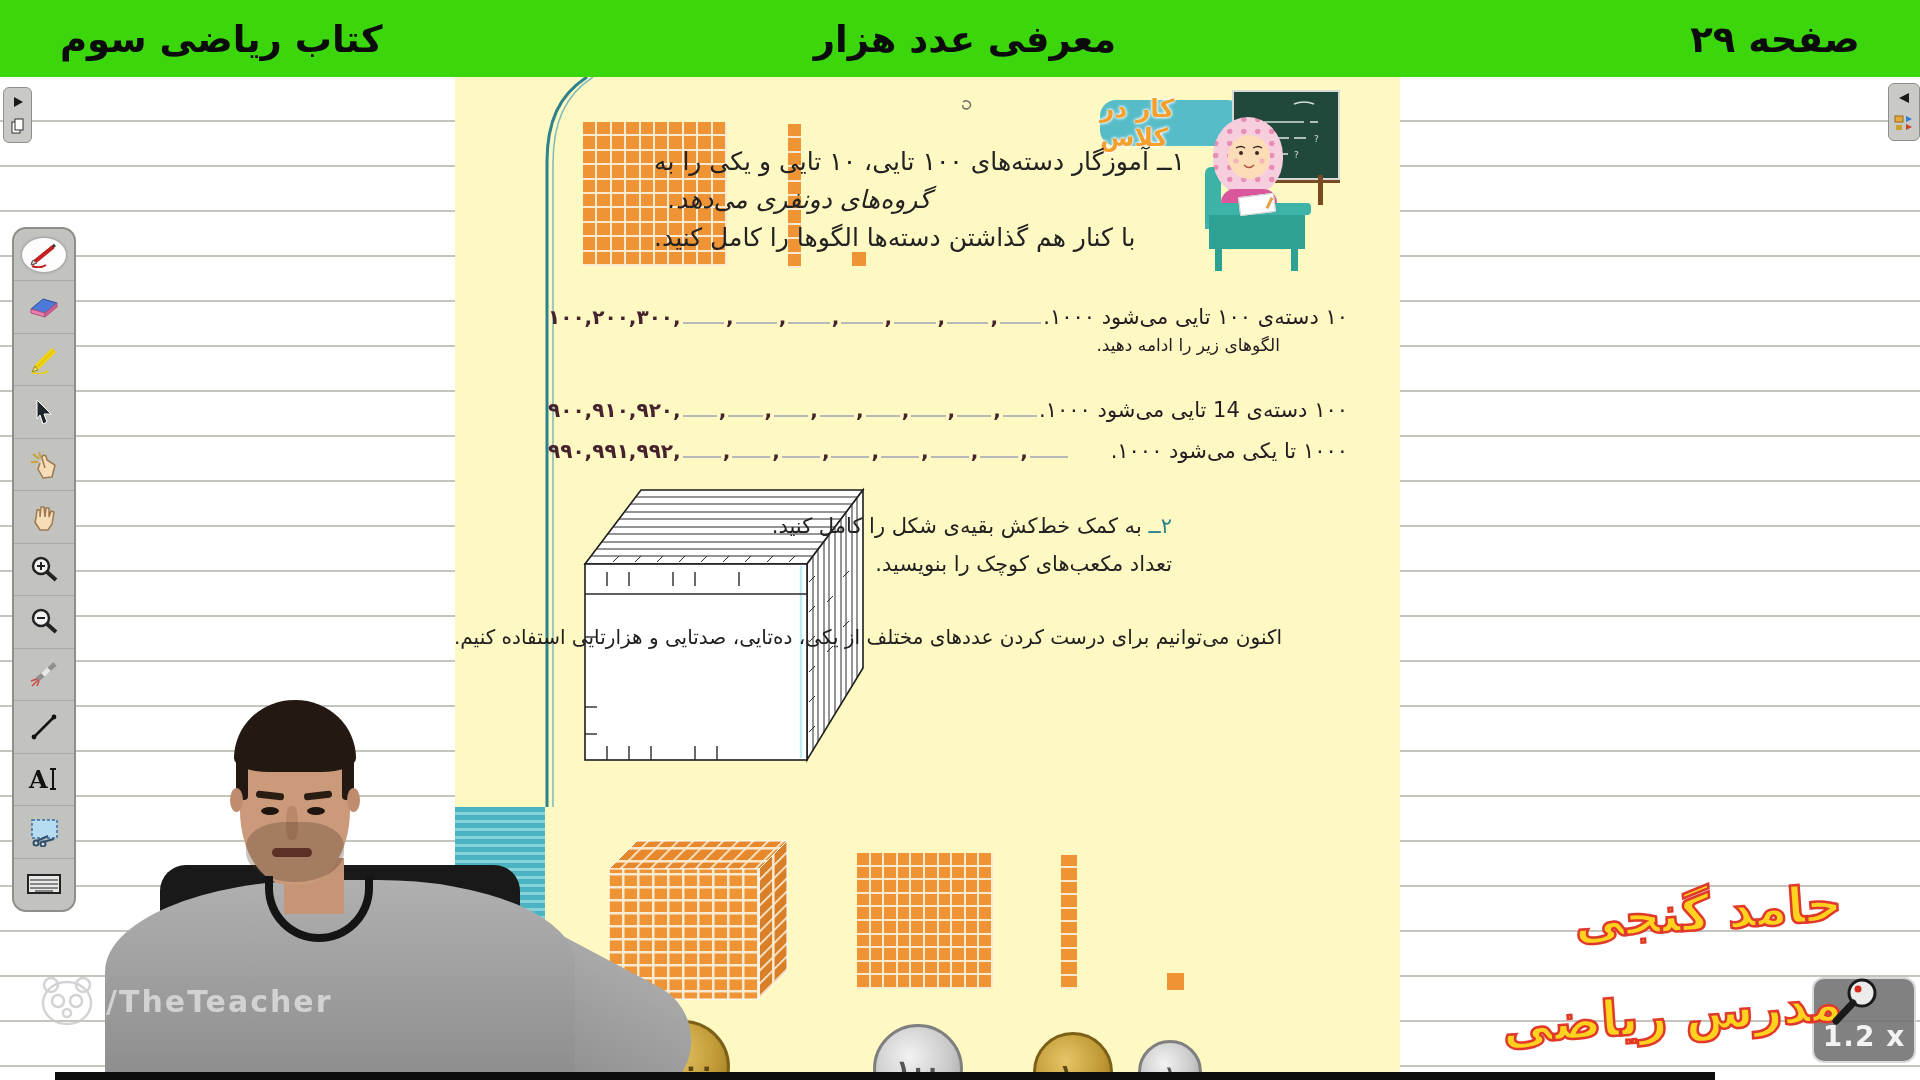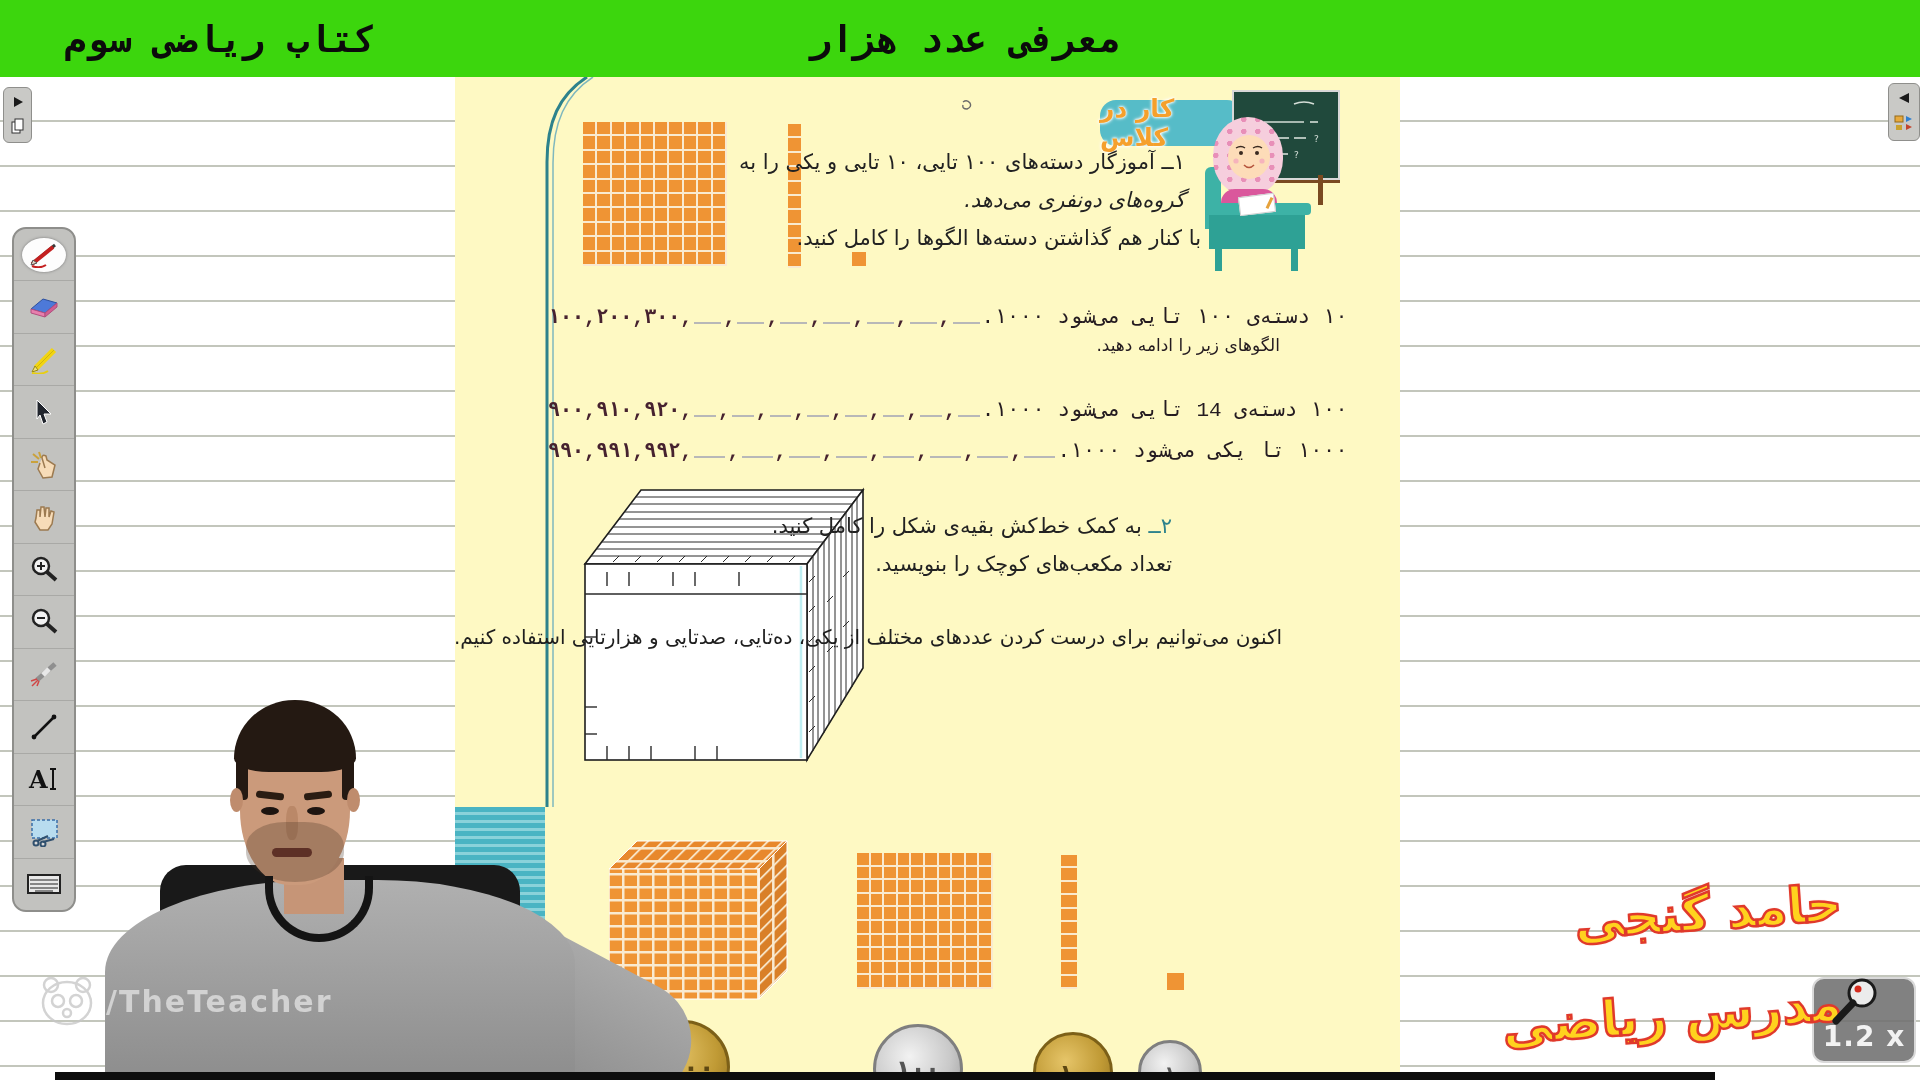--- a/index.html
+++ b/index.html
@@ -20,21 +20,21 @@
   .ruled.right{left:1400px;width:520px;}
 
   
   .header{
     position:absolute;left:0;top:0;width:1920px;height:77px;
     background:#3cd60d;z-index:70;
     display:flex;align-items:center;
   }
   .header .htxt{
     position:absolute;font-weight:bold;font-size:37px;color:#0b0b0b;
-    letter-spacing:-1px;text-align:center;white-space:nowrap;font-family:Liberation Mono, monospace;
+    letter-spacing:-1px;text-align:center;white-space:nowrap;
   }
 
   
   .minibtn{
     position:absolute;background:#c9c9c6;border:1px solid #8f8f8c;border-radius:6px;
     z-index:72;display:flex;flex-direction:column;align-items:center;justify-content:space-around;padding:3px 0;
   }
 
   
   .toolbar{
@@ -75,27 +75,26 @@
     position:absolute;left:645px;top:23px;width:143px;height:46px;border-radius:16px;
     background:#56bcc8;display:flex;align-items:center;justify-content:center;z-index:6;
   }
   .badge span{
     font-weight:bold;font-size:25px;color:#f5a02c;
     text-shadow:0 0 2px #fff,0 0 3px #fff,0 0 4px #fff;
   }
 
   .fa{direction:rtl;unicode-bidi:isolate;color:#222;}
   .ex1{
-    position:absolute;right:calc(1920px - 1250px - 455px);text-align:right;
-    font-size:21px;line-height:38px;white-space:nowrap;z-index:6;
+    position:absolute;right:calc(1920px - 1250px - 455px);text-align:left;
+    font-size:25px;line-height:38px;white-space:nowrap;z-index:6;
   }
   .pattern-row{
     position:absolute;left:93px;width:800px;height:30px;display:flex;align-items:flex-end;z-index:6;
     font-size:20px;
-    font-family:Liberation Mono, monospace;
   }
   .seq{direction:ltr;color:#46222f;font-weight:bold;letter-spacing:1px;white-space:nowrap;}
   .blank{display:inline-block;height:1px;border-bottom:2px solid #b8b8b8;margin:0 2px 5px 2px;}
   .bl43{width:43px;} .bl38{width:38px;}
   .pcomma{color:#46222f;font-weight:bold;}
   .statement{margin-left:auto;font-size:21px;white-space:nowrap;color:#241b20;}
   .hint{position:absolute;text-align:right;font-size:17px;white-space:nowrap;z-index:6;color:#241b20;}
   .ex2{
     position:absolute;right:calc(1920px - 1237px - 455px);text-align:right;
     font-size:21px;line-height:38px;z-index:6;white-space:nowrap;
@@ -149,20 +148,21 @@
   }
   .maglens{position:absolute;left:1828px;top:975px;z-index:49;}
 </style>
 </head>
 <body>
 
 <div class="ruled left"></div>
 <div class="ruled right"></div>
 
 <div class="header">
+  <div class="htxt" style="left:1660px;width:230px;top:18px;">صفحه ۲۹</div>
   <div class="htxt" style="left:790px;width:350px;top:18px;">معرفی عدد هزار</div>
   <div class="htxt" style="left:60px;width:320px;top:18px;">کتاب ریاضی سوم</div>
 </div>
 
 <div class="minibtn" style="left:3px;top:87px;width:27px;height:48px;">
   <svg width="12" height="12" viewBox="0 0 12 12">
       <polygon points="2,1 11,6 2,11" fill="#1a1a1a"></polygon>
     </svg>
   <svg width="14" height="16" viewBox="0 0 14 16">
     <rect x="1" y="4" width="8" height="11" fill="#fff" stroke="#333"></rect>

